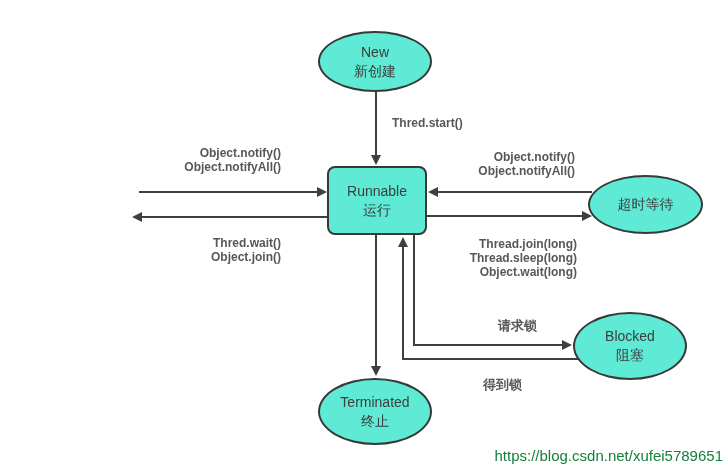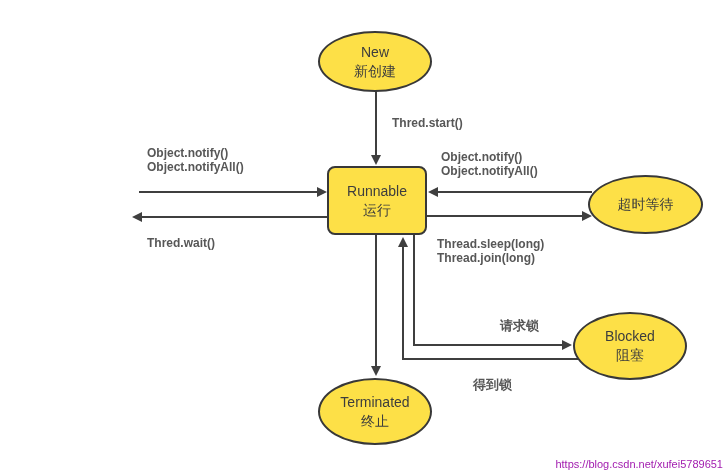--- a/index.html
+++ b/index.html
@@ -19,55 +19,55 @@
   }
   svg.connectors {
     position: absolute;
     left: 0;
     top: 0;
     pointer-events: none;
   }
   .node {
     position: absolute;
     box-sizing: border-box;
-    background: #fde047;
+    background: #5eead4;
     border: 2.5px solid #383838;
     display: flex;
     flex-direction: column;
     align-items: center;
     justify-content: center;
     text-align: center;
     color: #3d3d3d;
     font-size: 14px;
     line-height: 19px;
     z-index: 2;
   }
   .node.ellipse { border-radius: 50%; }
   .node.rect { border-radius: 8px; }
   .elabel {
     position: absolute;
     font-size: 12px;
     font-weight: bold;
     color: #575757;
     line-height: 14px;
-    text-align: left;
+    text-align: right;
     z-index: 3;
     white-space: nowrap;
   }
   .elabel.cn {
     font-size: 13px;
     line-height: 15px;
   }
   .elabel span { display: block; }
   .watermark {
     position: absolute;
     right: 5px;
-    bottom: 4px;
-    font-size: 11px;
-    color: #a21caf;
+    bottom: 10px;
+    font-size: 15px;
+    color: #15803d;
     z-index: 3;
   }
 </style>
 </head>
 <body>
 
 <div class="stage">
 
   <svg class="connectors" width="728" height="474" viewBox="0 0 728 474">
     <g stroke="#3f3f3f" stroke-width="2" fill="#3f3f3f">
@@ -143,36 +143,38 @@
     <span>Thred.start()</span>
   </div>
 
   <div class="elabel" style="left:147px; top:146px; width:134px;">
     <span>Object.notify()</span>
     <span>Object.notifyAll()</span>
   </div>
 
   <div class="elabel" style="left:147px; top:236px; width:134px;">
     <span>Thred.wait()</span>
+    <span>Object.join()</span>
   </div>
 
   <div class="elabel" style="left:441px; top:150px; width:134px;">
     <span>Object.notify()</span>
     <span>Object.notifyAll()</span>
   </div>
 
   <div class="elabel" style="left:437px; top:237px; width:140px;">
+    <span>Thread.join(long)</span>
     <span>Thread.sleep(long)</span>
-    <span>Thread.join(long)</span>
+    <span>Object.wait(long)</span>
   </div>
 
 
-  <div class="elabel cn" style="left:500px; top:318px; width:64px;">
+  <div class="elabel cn" style="left:473px; top:318px; width:64px;">
     <span>请求锁</span>
   </div>
 
-  <div class="elabel cn" style="left:473px; top:377px; width:64px;">
+  <div class="elabel cn" style="left:458px; top:377px; width:64px;">
     <span>得到锁</span>
   </div>
 
   <div class="watermark">https://blog.csdn.net/xufei5789651</div>
 
 </div>
 
 </body></html>

